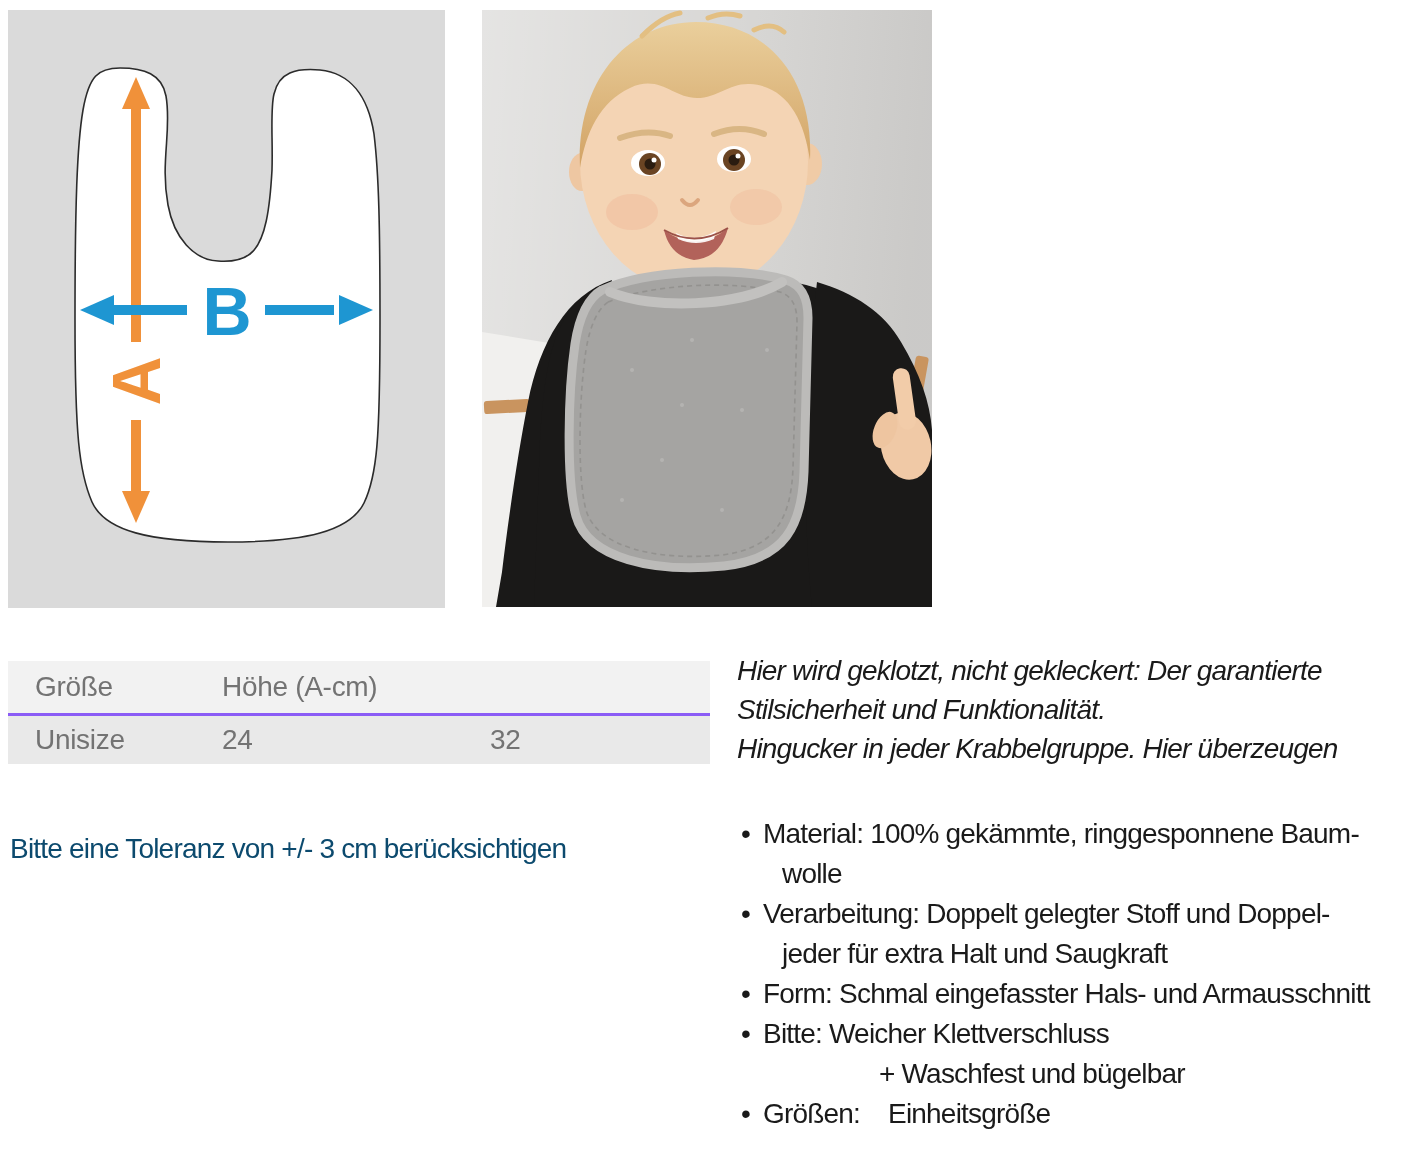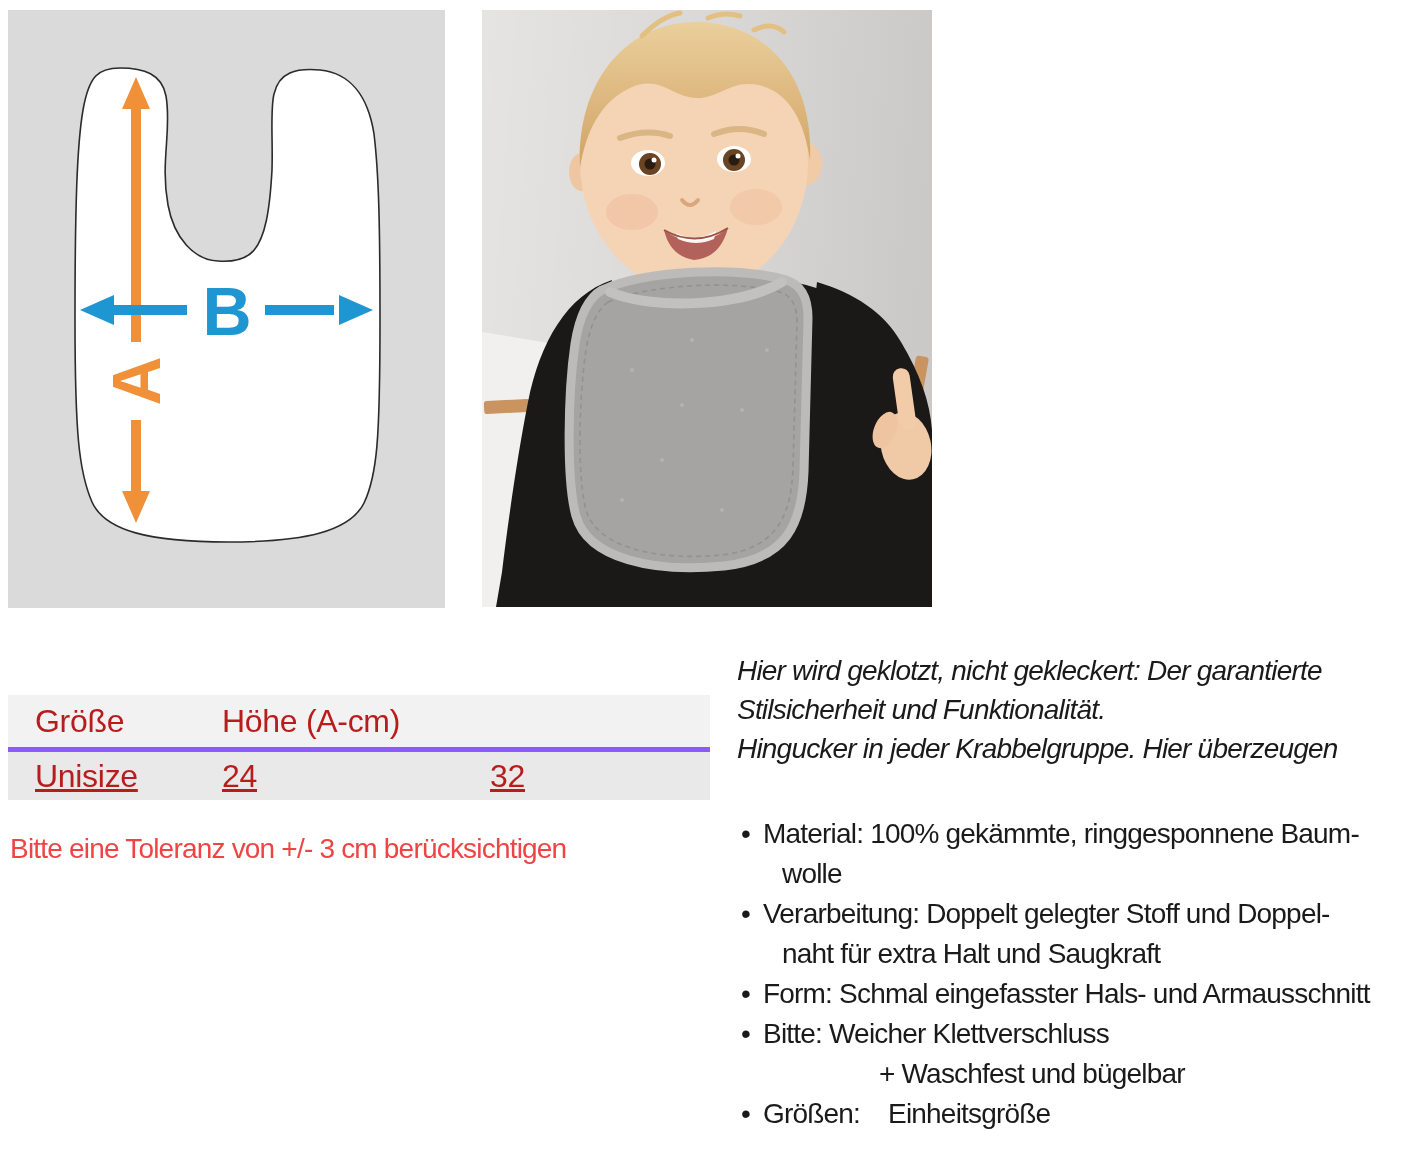--- a/index.html
+++ b/index.html
@@ -10,28 +10,28 @@
   
   .diagram-panel{
     position:absolute;left:8px;top:10px;width:437px;height:598px;background:#dadada;
   }
   .diagram-panel svg{display:block;width:437px;height:598px;}
   .dim-label{font-family:"Liberation Sans","DejaVu Sans",sans-serif;font-weight:bold;font-size:68px;}
   
   .photo-panel{position:absolute;left:482px;top:10px;width:450px;height:597px;}
   .photo-panel svg{display:block;width:450px;height:597px;}
   
-  .size-table{position:absolute;left:8px;top:695px;width:702px;font-size:32px;letter-spacing:-0.3px;color:#b91c1c;}
+  .size-table{position:absolute;left:8px;top:661px;width:702px;font-size:28px;letter-spacing:-0.3px;color:#737373;}
   .size-table .thead{height:52px;background:#f2f2f2;display:grid;grid-template-columns:187px 268px 1fr;align-items:center;}
-  .size-table .trow{height:48px;background:#e9e9e9;border-top:5px solid #8b5cf6;display:grid;grid-template-columns:187px 268px 1fr;align-items:center;text-decoration:underline;}
+  .size-table .trow{height:48px;background:#e9e9e9;border-top:3px solid #8b5cf6;display:grid;grid-template-columns:187px 268px 1fr;align-items:center;}
   .size-table .cell{padding-left:27px;white-space:pre;}
   
   .tolerance-note{
     position:absolute;left:10px;top:830px;margin:0;font-size:28px;line-height:38px;
-    letter-spacing:-0.8px;color:#ef4444;white-space:pre;
+    letter-spacing:-0.8px;color:#0c4a6e;white-space:pre;
   }
   
   .description{position:absolute;left:737px;top:651px;width:676px;color:#1a1a1a;}
   .intro-line{font-size:28px;line-height:39px;letter-spacing:-0.8px;white-space:pre;font-style:italic;}
   .bullets{margin-top:46px;}
   .bullet-item{position:relative;padding-left:26px;}
   .bullet-dot{position:absolute;left:4px;top:0;font-size:28px;line-height:40px;color:#1a1a1a;}
   .desc-line{font-size:28px;line-height:40px;letter-spacing:-0.8px;white-space:pre;}
   .desc-line.cont{margin-left:19px;}
   .desc-line.cont-plus{margin-left:116px;}
@@ -199,21 +199,21 @@
     </div>
     <div class="bullets">
       <div class="bullet-item">
         <span class="bullet-dot">•</span>
         <div class="desc-line">Material: 100% gekämmte, ringgesponnene Baum-</div>
         <div class="desc-line cont">wolle</div>
       </div>
       <div class="bullet-item">
         <span class="bullet-dot">•</span>
         <div class="desc-line">Verarbeitung: Doppelt gelegter Stoff und Doppel-</div>
-        <div class="desc-line cont">naht für extra Halt und Saugkraft</div>
+        <div class="desc-line cont">jeder für extra Halt und Saugkraft</div>
       </div>
       <div class="bullet-item">
         <span class="bullet-dot">•</span>
         <div class="desc-line">Form: Schmal eingefasster Hals- und Armausschnitt</div>
       </div>
       <div class="bullet-item">
         <span class="bullet-dot">•</span>
         <div class="desc-line">Bitte: Weicher Klettverschluss</div>
         <div class="desc-line cont-plus">+ Waschfest und bügelbar</div>
       </div>

